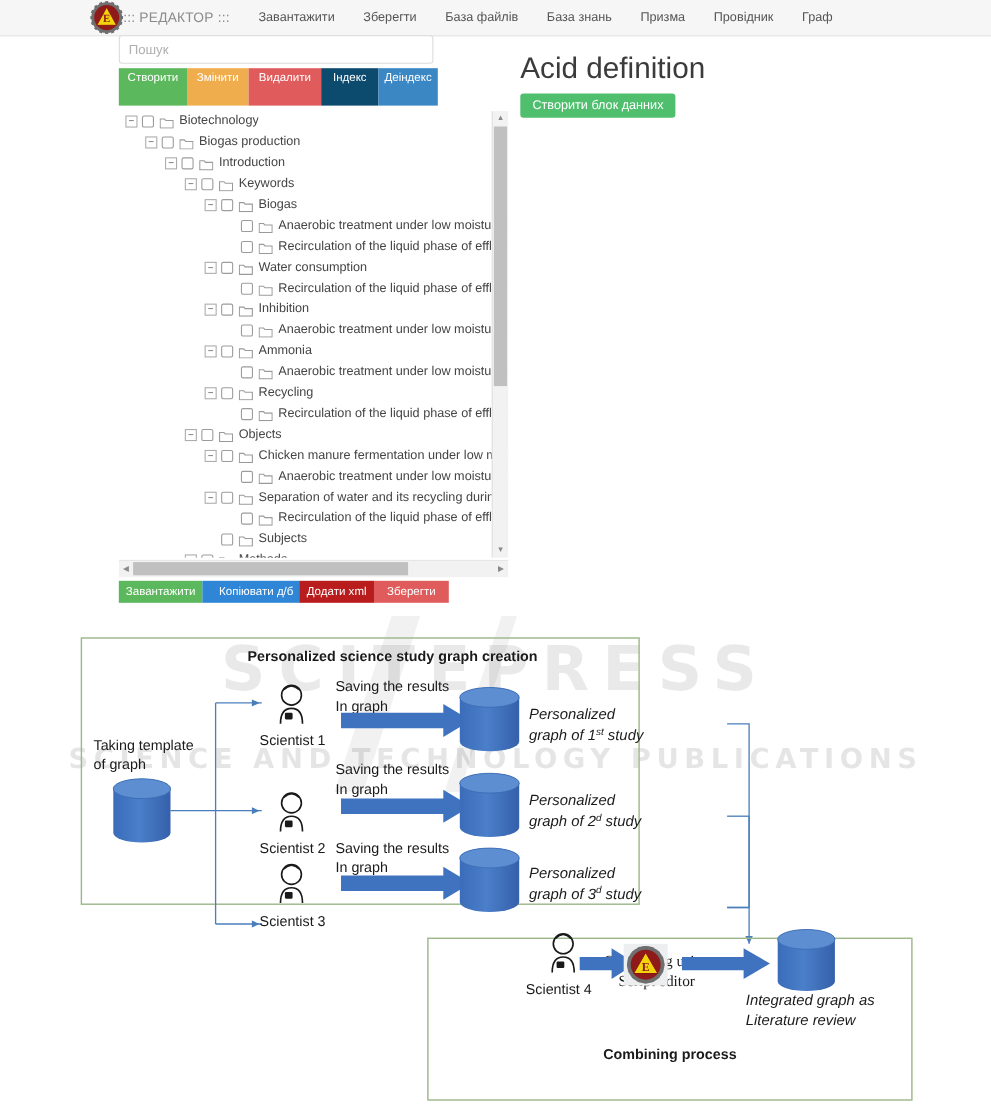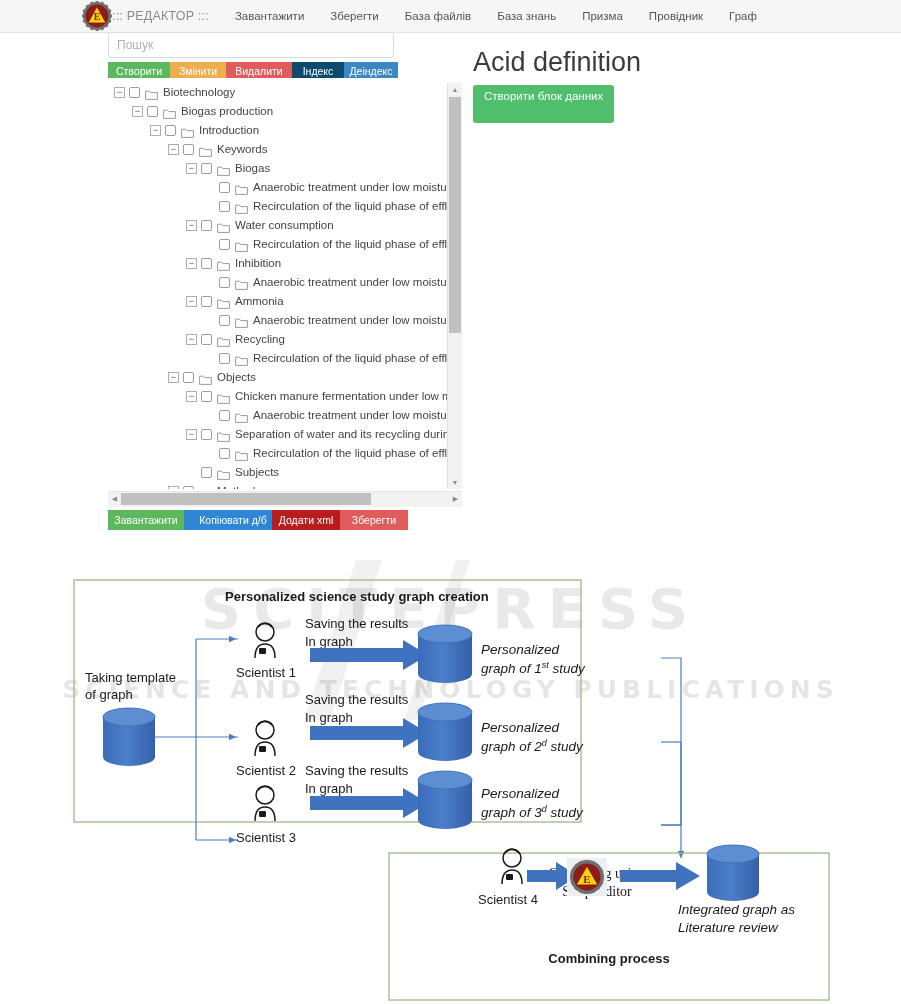--- a/index.html
+++ b/index.html
@@ -43,21 +43,21 @@
     border:1px solid #dcdcdc;border-radius:3px;
     background:#fff;
     padding:0 8px;font-size:12px;color:#333;
     font-family:"Liberation Sans", sans-serif;
     outline:none;
   }
   #search-input::placeholder{color:#b0b0b0;}
 
   #action-buttons{display:flex;margin-top:4px;width:290px;}
   .abtn{
-    flex:1 1 auto;height:16px;line-height:19px;text-align:center;
+    flex:1 1 auto;height:34px;line-height:19px;text-align:center;
     color:#fff;font-size:10.5px;white-space:nowrap;cursor:pointer;
     overflow:hidden;
   }
 
   #tree-box{
     position:relative;
     margin-top:5px;
     width:370px;height:424px;
     background:#fff;
     overflow:hidden;
@@ -117,21 +117,21 @@
     white-space:nowrap;cursor:pointer;overflow:hidden;
   }
 
   
   #content-title{
     position:absolute;left:473px;top:47px;
     font-size:27px;color:#3b3b3b;font-weight:400;white-space:nowrap;
   }
   #create-block-button{
     position:absolute;left:473px;top:85px;
-    height:38px;line-height:23px;padding:0 11px;
+    height:22px;line-height:23px;padding:0 11px;
     background:#4fbf6e;color:#fff;font-size:11.5px;border-radius:3px;
     white-space:nowrap;cursor:pointer;
   }
 
   
   #watermark{
     position:absolute;left:0;top:560px;width:901px;height:160px;
     pointer-events:none;z-index:5;
   }
   .wm-big{

